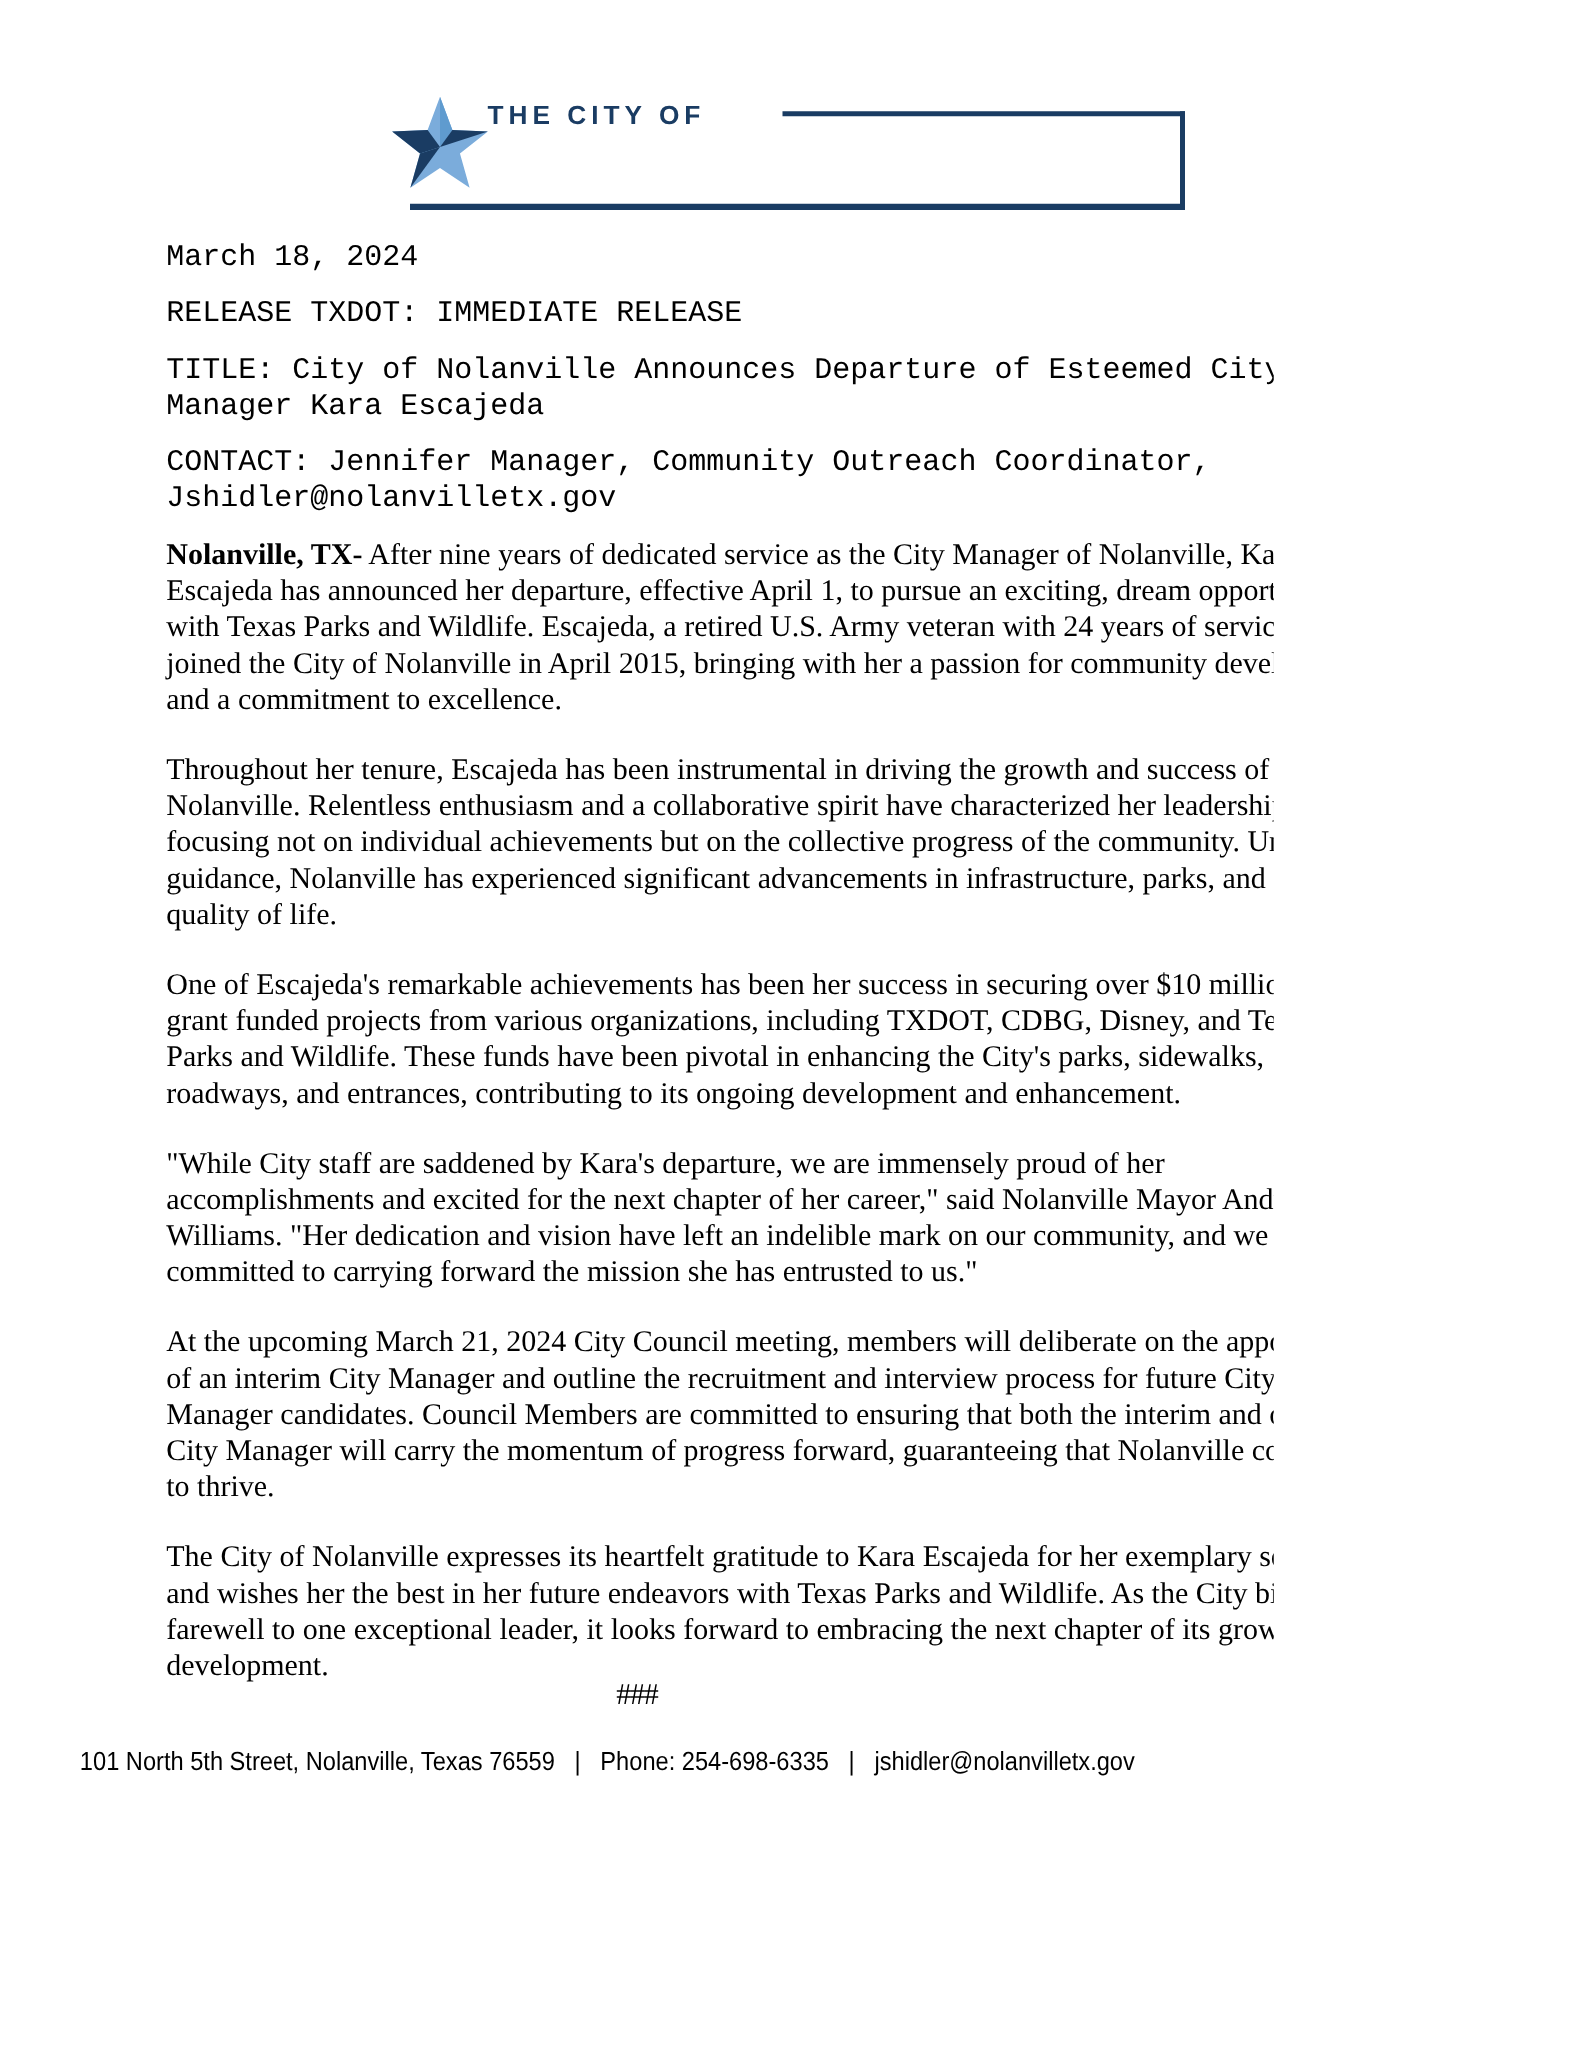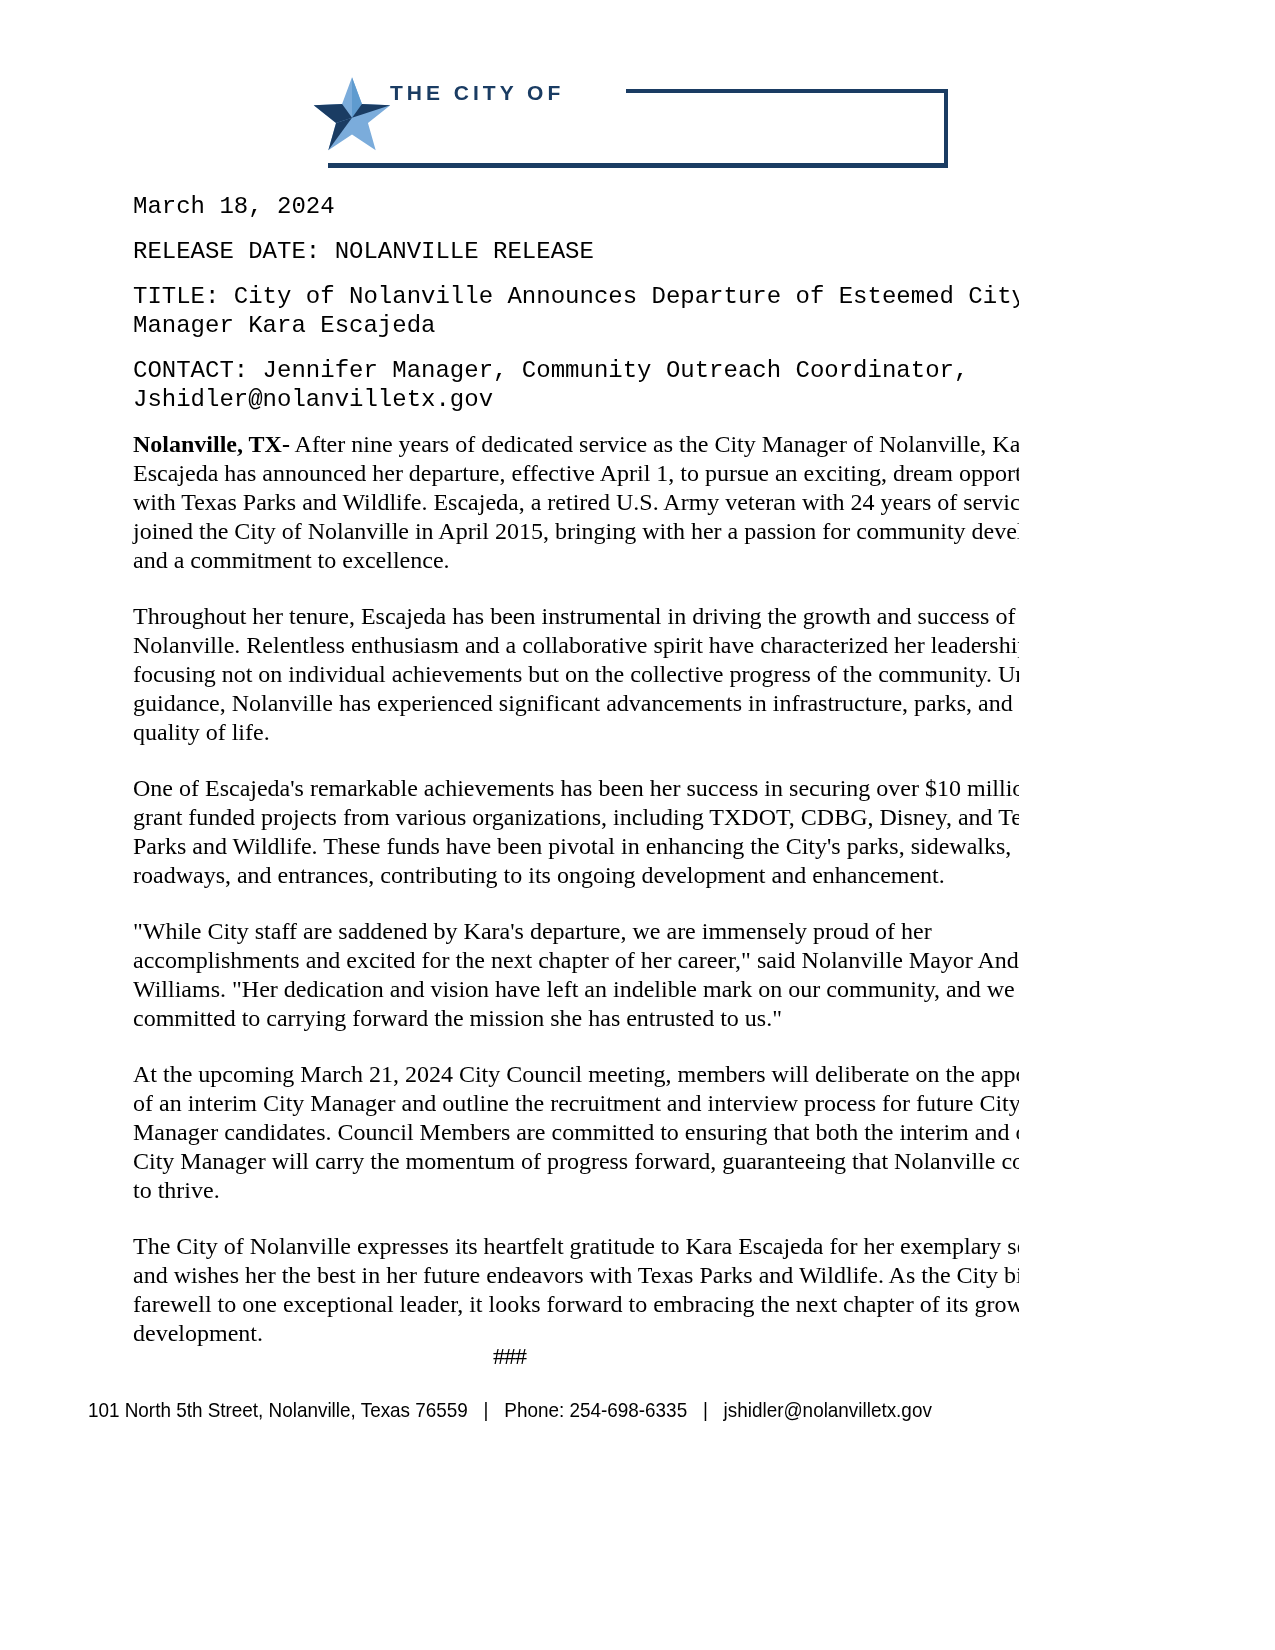--- a/index.html
+++ b/index.html
@@ -47,22 +47,21 @@
   }
   .content .hline{margin:0 0 16px 0;font-family:Liberation Mono, monospace;}
   .content p.para{margin:0 0 27px 0;}
   .content b{font-weight:bold;}
 
   .end-mark{
     position:absolute;top:1343px;left:0;width:100%;
     text-align:center;font-size:24px;letter-spacing:-1px;
   }
   .footer{
-    position:absolute;top:1396px;left:0;width:100%;
-    text-align:center;
+    position:absolute;top:1396px;left:17px;width:100%;
   }
   .footer .footer-text{
     display:inline-block;
     font-family:"Liberation Sans", sans-serif;
     font-size:21px;line-height:1.3;
     white-space:pre;
     transform:scaleX(0.9);
     transform-origin:center;
   }
 </style>
@@ -80,21 +79,21 @@
       <polygon class="facet-dark" points="50,52 31,58.2 21.8,90.8"></polygon>
     </svg>
     <div class="tagline">THE CITY OF</div>
     <div class="rule-top"></div>
     <div class="rule-right"></div>
     <div class="rule-bottom"></div>
   </div>
 
   <div class="content">
     <p class="hline">March 18, 2024</p>
-    <p class="hline">RELEASE DATE: NOLANVILLE RELEASE</p>
+    <p class="hline">RELEASE TXDOT: IMMEDIATE RELEASE</p>
     <p class="hline">TITLE: City of Nolanville Announces Departure of Esteemed City Manager Kara Escajeda</p>
     <p class="hline">CONTACT: Jennifer Manager, Community Outreach Coordinator, Jshidler@nolanvilletx.gov</p>
 
     <p class="para"><b>Nolanville, TX-</b><span> After nine years of dedicated service as the City Manager of Nolanville, Kara Escajeda has announced her departure, effective April 1, to pursue an exciting, dream opportunity with Texas Parks and Wildlife. Escajeda, a retired U.S. Army veteran with 24 years of service, joined the City of Nolanville in April 2015, bringing with her a passion for community development and a commitment to excellence.</span></p>
     <p class="para"><span>Throughout her tenure, Escajeda has been instrumental in driving the growth and success of Nolanville. Relentless enthusiasm and a collaborative spirit have characterized her leadership, focusing not on individual achievements but on the collective progress of the community. Under her guidance, Nolanville has experienced significant advancements in infrastructure, parks, and overall quality of life.</span></p>
     <p class="para"><span>One of Escajeda's remarkable achievements has been her success in securing over $10 million in grant funded projects from various organizations, including TXDOT, CDBG, Disney, and Texas Parks and Wildlife. These funds have been pivotal in enhancing the City's parks, sidewalks, roadways, and entrances, contributing to its ongoing development and enhancement.</span></p>
     <p class="para"><span>"While City staff are saddened by Kara's departure, we are immensely proud of her accomplishments and excited for the next chapter of her career," said Nolanville Mayor Andy Williams. "Her dedication and vision have left an indelible mark on our community, and we are committed to carrying forward the mission she has entrusted to us."</span></p>
     <p class="para"><span>At the upcoming March 21, 2024 City Council meeting, members will deliberate on the appointment of an interim City Manager and outline the recruitment and interview process for future City Manager candidates. Council Members are committed to ensuring that both the interim and ongoing City Manager will carry the momentum of progress forward, guaranteeing that Nolanville continues to thrive.</span></p>
     <p class="para"><span>The City of Nolanville expresses its heartfelt gratitude to Kara Escajeda for her exemplary service and wishes her the best in her future endeavors with Texas Parks and Wildlife. As the City bids farewell to one exceptional leader, it looks forward to embracing the next chapter of its growth and development.</span></p>
   </div>

